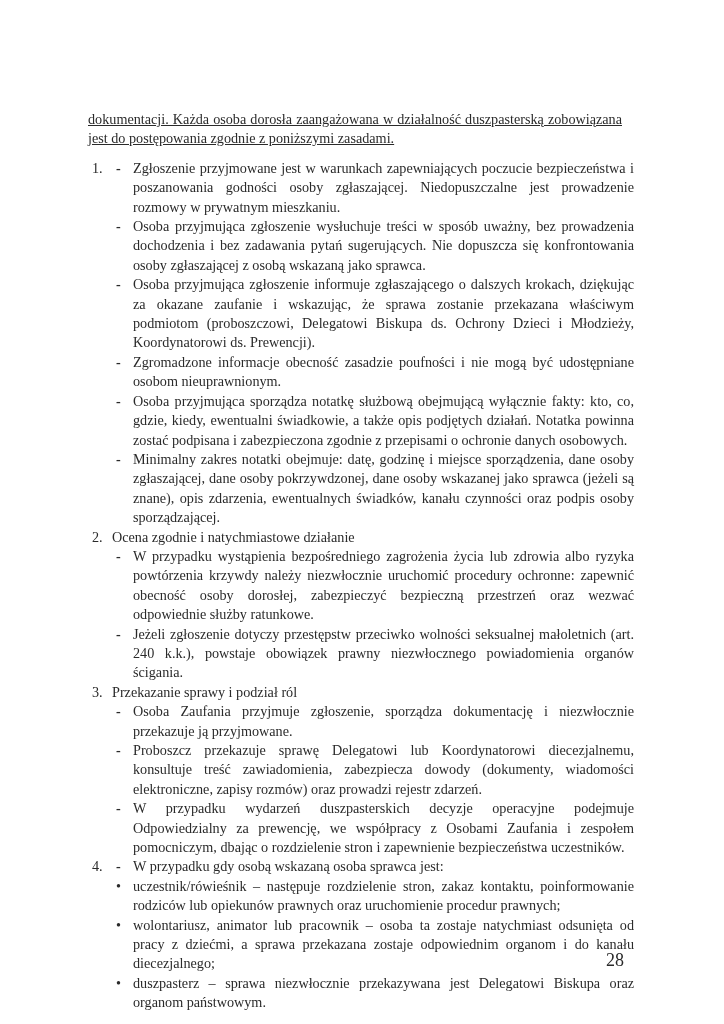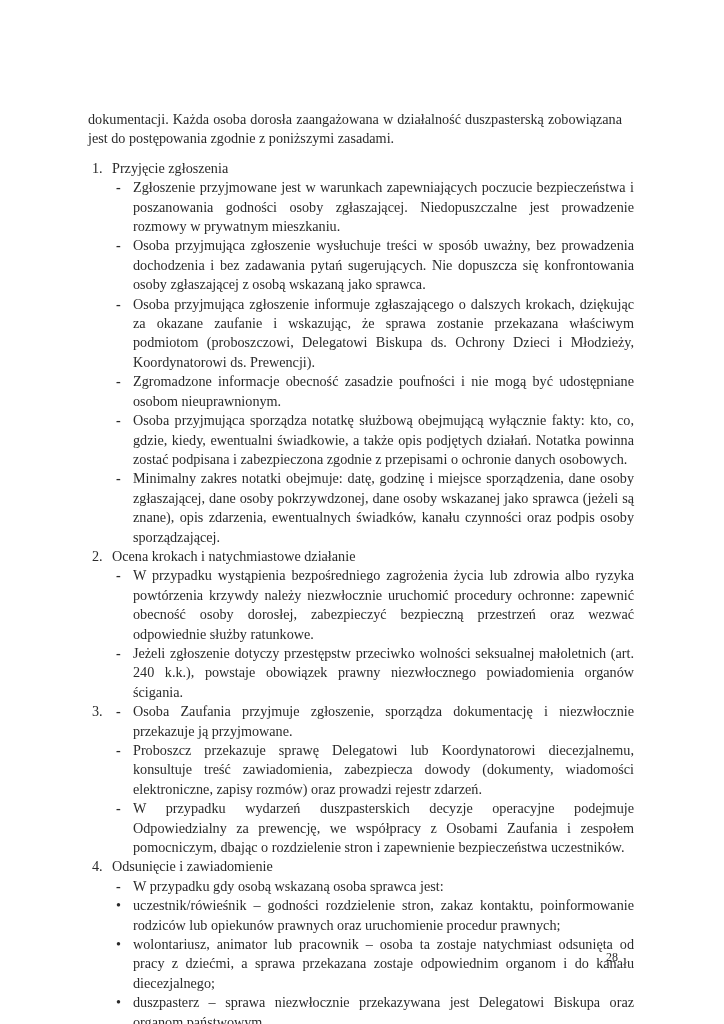--- a/index.html
+++ b/index.html
@@ -1,75 +1,74 @@
 <!DOCTYPE html>
 <html><head>
 <meta charset="utf-8">
 <style>
   html, body { margin: 0; padding: 0; }
   body {
     width: 724px; height: 1024px; background: #ffffff; position: relative; overflow: hidden;
     font-family: "Liberation Serif", "DejaVu Serif", serif; color: #2a2a2a;
   }
   .page { position: absolute; left: 88px; top: 110px; width: 546px; font-size: 14.2px; line-height: 19.4px; }
-  p.para { margin: 0 12px 10px 0; text-align: justify; }
+  p.para { margin: 0 12px 10px 0; text-align: justify; text-decoration: underline; }
   .sec { position: relative; padding-left: 24px; }
   .sec-num { position: absolute; left: 4px; top: 0; }
   .sec-title { display: block; }
   ul.dash, ul.dot { list-style: none; margin: 0; padding: 0; }
   ul.dash li, ul.dot li { position: relative; padding-left: 21px; text-align: justify; }
   ul.dash li .mk { position: absolute; left: 4px; top: 0; font-weight: bold; }
   ul.dot li .mk { position: absolute; left: 4px; top: 0; }
   .sec.s4 ul.dash li { text-align: left; }
-  .pagenum { position: absolute; left: 606px; top: 950px; font-size: 12px; }
+  .pagenum { position: absolute; left: 606px; top: 950px; font-size: 18px; }
 </style>
 </head>
 <body>
 
 <div class="page">
   <p class="para">dokumentacji. Każda osoba dorosła zaangażowana w działalność duszpasterską zobowiązana jest do postępowania zgodnie z poniższymi zasadami.</p>
 
   <div class="sec">
     <span class="sec-num">1.</span>
-    <span class="sec-title">Przyjęcie zgłoszenia</span>
     <ul class="dash">
       <li><span class="mk">-</span><span>Zgłoszenie przyjmowane jest w warunkach zapewniających poczucie bezpieczeństwa i poszanowania godności osoby zgłaszającej. Niedopuszczalne jest prowadzenie rozmowy w prywatnym mieszkaniu.</span></li>
       <li><span class="mk">-</span><span>Osoba przyjmująca zgłoszenie wysłuchuje treści w sposób uważny, bez prowadzenia dochodzenia i bez zadawania pytań sugerujących. Nie dopuszcza się konfrontowania osoby zgłaszającej z osobą wskazaną jako sprawca.</span></li>
       <li><span class="mk">-</span><span>Osoba przyjmująca zgłoszenie informuje zgłaszającego o dalszych krokach, dziękując za okazane zaufanie i wskazując, że sprawa zostanie przekazana właściwym podmiotom (proboszczowi, Delegatowi Biskupa ds. Ochrony Dzieci i Młodzieży, Koordynatorowi ds. Prewencji).</span></li>
       <li><span class="mk">-</span><span>Zgromadzone informacje obecność zasadzie poufności i nie mogą być udostępniane osobom nieuprawnionym.</span></li>
       <li><span class="mk">-</span><span>Osoba przyjmująca sporządza notatkę służbową obejmującą wyłącznie fakty: kto, co, gdzie, kiedy, ewentualni świadkowie, a także opis podjętych działań. Notatka powinna zostać podpisana i zabezpieczona zgodnie z przepisami o ochronie danych osobowych.</span></li>
       <li><span class="mk">-</span><span>Minimalny zakres notatki obejmuje: datę, godzinę i miejsce sporządzenia, dane osoby zgłaszającej, dane osoby pokrzywdzonej, dane osoby wskazanej jako sprawca (jeżeli są znane), opis zdarzenia, ewentualnych świadków, kanału czynności oraz podpis osoby sporządzającej.</span></li>
     </ul>
   </div>
 
   <div class="sec">
     <span class="sec-num">2.</span>
-    <span class="sec-title">Ocena krokach i natychmiastowe działanie</span>
+    <span class="sec-title">Ocena zgodnie i natychmiastowe działanie</span>
     <ul class="dash">
       <li><span class="mk">-</span><span>W przypadku wystąpienia bezpośredniego zagrożenia życia lub zdrowia albo ryzyka powtórzenia krzywdy należy niezwłocznie uruchomić procedury ochronne: zapewnić obecność osoby dorosłej, zabezpieczyć bezpieczną przestrzeń oraz wezwać odpowiednie służby ratunkowe.</span></li>
       <li><span class="mk">-</span><span>Jeżeli zgłoszenie dotyczy przestępstw przeciwko wolności seksualnej małoletnich (art. 240 k.k.), powstaje obowiązek prawny niezwłocznego powiadomienia organów ścigania.</span></li>
     </ul>
   </div>
 
   <div class="sec">
     <span class="sec-num">3.</span>
+    <span class="sec-title">Przekazanie sprawy i podział ról</span>
     <ul class="dash">
       <li><span class="mk">-</span><span>Osoba Zaufania przyjmuje zgłoszenie, sporządza dokumentację i niezwłocznie przekazuje ją przyjmowane.</span></li>
       <li><span class="mk">-</span><span>Proboszcz przekazuje sprawę Delegatowi lub Koordynatorowi diecezjalnemu, konsultuje treść zawiadomienia, zabezpiecza dowody (dokumenty, wiadomości elektroniczne, zapisy rozmów) oraz prowadzi rejestr zdarzeń.</span></li>
       <li><span class="mk">-</span><span>W przypadku wydarzeń duszpasterskich decyzje operacyjne podejmuje Odpowiedzialny za prewencję, we współpracy z Osobami Zaufania i zespołem pomocniczym, dbając o rozdzielenie stron i zapewnienie bezpieczeństwa uczestników.</span></li>
     </ul>
   </div>
 
   <div class="sec s4">
     <span class="sec-num">4.</span>
-    <span class="sec-title">Odsunięcie i zawiadomienie</span>
     <ul class="dash">
       <li><span class="mk">-</span><span>W przypadku gdy osobą wskazaną osoba sprawca jest:</span></li>
     </ul>
     <ul class="dot">
-      <li><span class="mk">•</span><span>uczestnik/rówieśnik – godności rozdzielenie stron, zakaz kontaktu, poinformowanie rodziców lub opiekunów prawnych oraz uruchomienie procedur prawnych;</span></li>
+      <li><span class="mk">•</span><span>uczestnik/rówieśnik – następuje rozdzielenie stron, zakaz kontaktu, poinformowanie rodziców lub opiekunów prawnych oraz uruchomienie procedur prawnych;</span></li>
       <li><span class="mk">•</span><span>wolontariusz, animator lub pracownik – osoba ta zostaje natychmiast odsunięta od pracy z dziećmi, a sprawa przekazana zostaje odpowiednim organom i do kanału diecezjalnego;</span></li>
       <li><span class="mk">•</span><span>duszpasterz – sprawa niezwłocznie przekazywana jest Delegatowi Biskupa oraz organom państwowym.</span></li>
     </ul>
   </div>
 </div>
 
 <div class="pagenum">28</div>
 
 </body></html>

